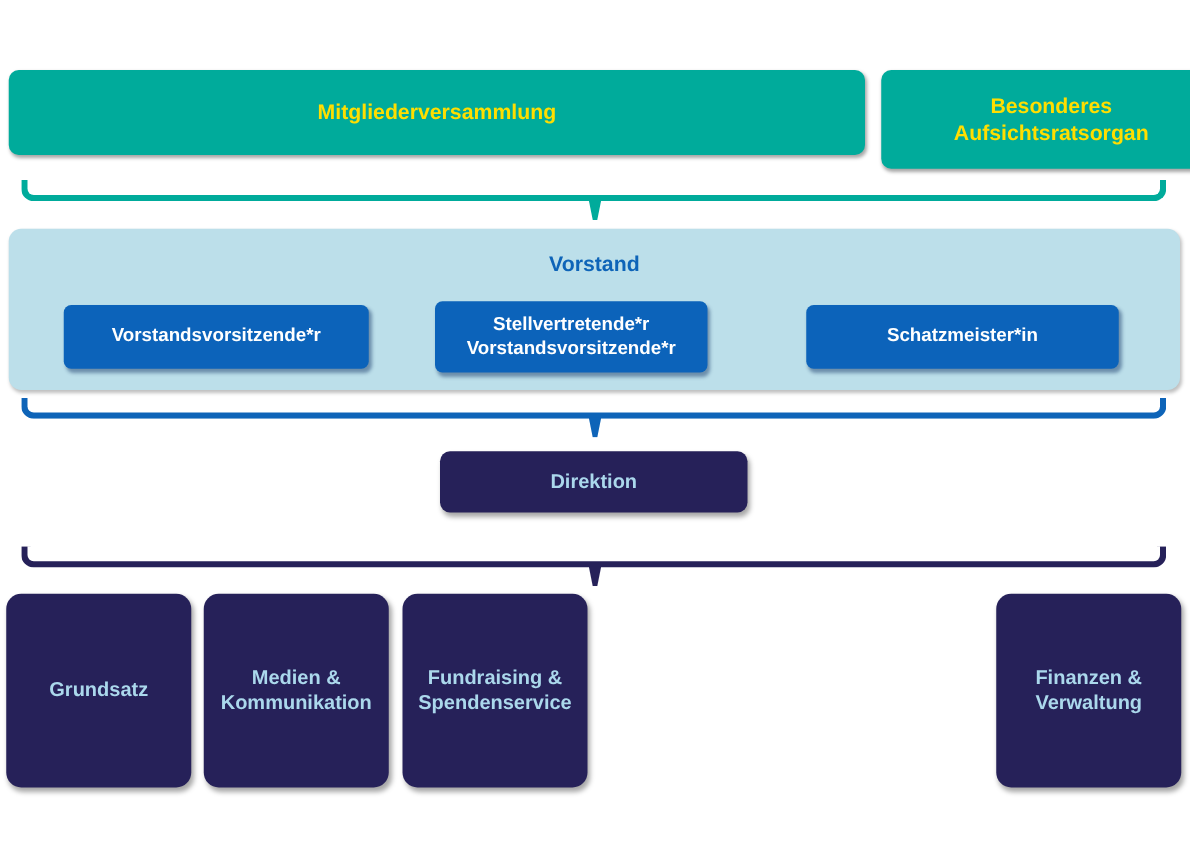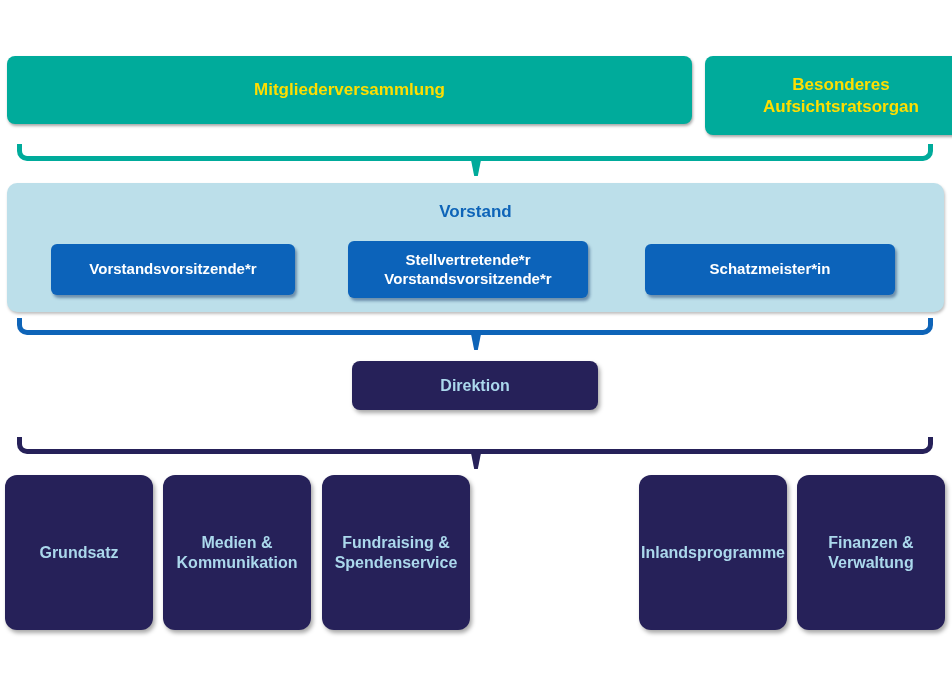--- a/index.html
+++ b/index.html
@@ -87,21 +87,21 @@
     font-size: 17px;
   }
   .role-btn {
     background: var(--button);
     color: #fff;
     font-size: 15px;
     border-radius: 6px;
     box-shadow: 2px 3px 3px rgba(10,45,95,0.45);
   }
   .role-1 { left: 51px;  top: 244px; width: 244px; height: 51px; }
-  .role-2 { left: 348px; top: 241px; width: 240px; height: 57px; }
+  .role-2 { left: 348px; top: 241px; width: 218px; height: 57px; }
   .role-3 { left: 645px; top: 244px; width: 250px; height: 51px; }
 
   
   .direktion {
     left: 352px; top: 361px;
     width: 246px; height: 49px;
     background: var(--navy);
     color: var(--light);
     font-size: 16px;
     border-radius: 8px;
@@ -160,18 +160,17 @@
 
   <div class="box dept dept-1">Grundsatz</div>
 
   <div class="box dept dept-2">Medien &amp;
 Kommunikation</div>
 
   <div class="box dept dept-3">Fundraising &amp;
 Spendenservice</div>
 
 
-  <div class="box dept dept-5">Inlandsprogramme</div>
 
   <div class="box dept dept-6">Finanzen &amp;
 Verwaltung</div>
 
 </div>
 
 </body></html>

